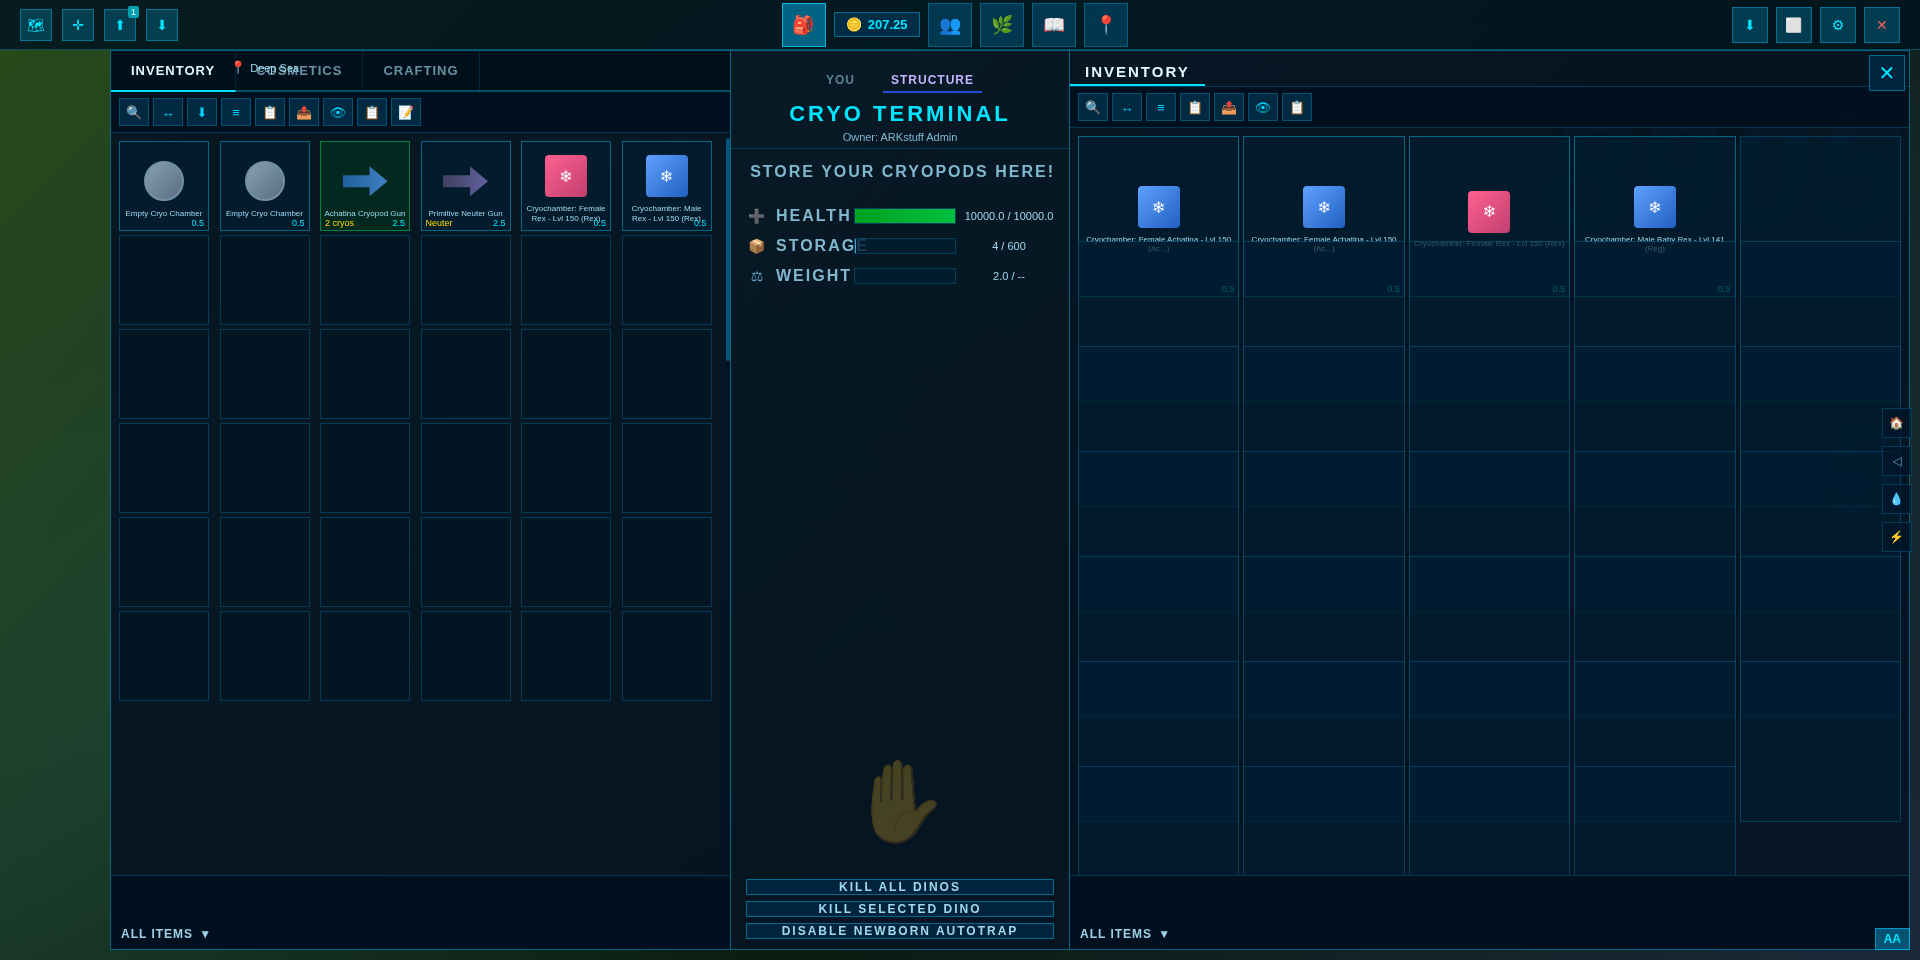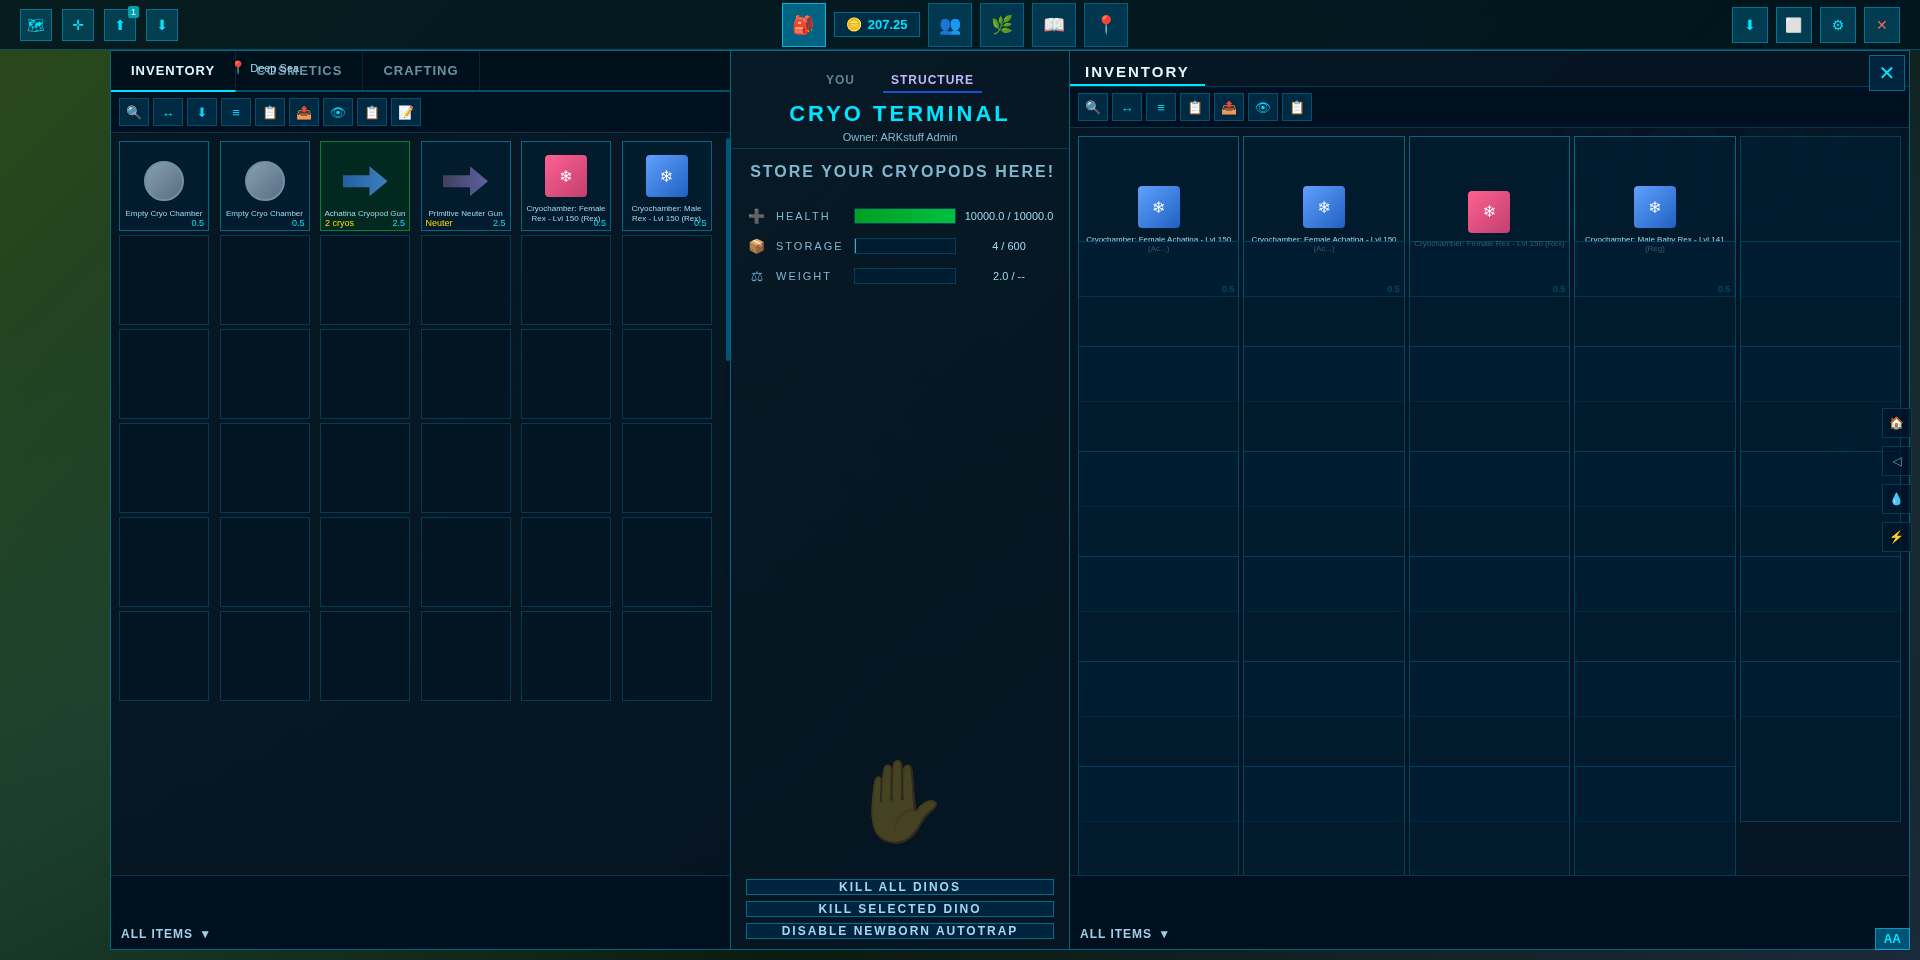--- a/index.html
+++ b/index.html
@@ -455,22 +455,22 @@
       width: 22px;
       height: 22px;
       display: flex;
       align-items: center;
       justify-content: center;
       color: #60a0c0;
       font-size: 14px;
     }
 
     .stat-label {
-      font-size: 11px;
-      font-weight: normal;
+      font-size: 16px;
+      font-weight: bold;
       color: #80b8d0;
       letter-spacing: 2px;
       text-transform: uppercase;
       width: 70px;
     }
 
     .stat-bar-container {
       flex: 1;
       height: 16px;
       background: rgba(0,30,50,0.8);

